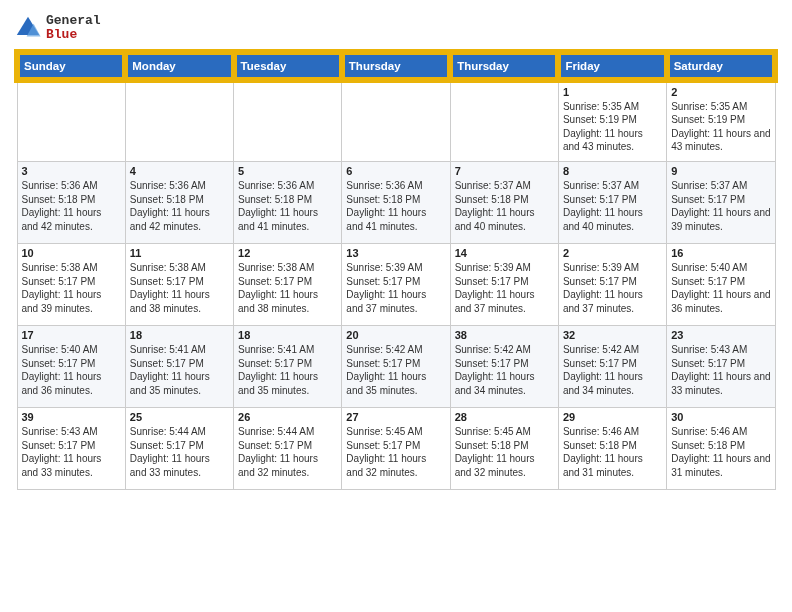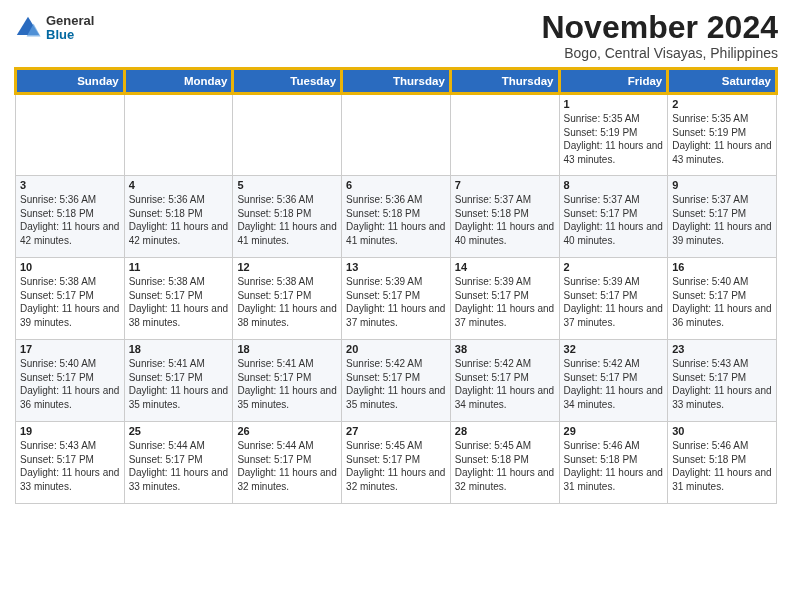--- a/index.html
+++ b/index.html
@@ -24,23 +24,24 @@
       display: flex;
       align-items: center;
       margin-top: 4px;
     }
     .logo-text {
       display: flex;
       flex-direction: column;
       font-size: 13px;
       font-weight: bold;
       line-height: 1.1;
+      font-family: Liberation Mono, monospace;
     }
     .logo-general { color: #333; }
-    .logo-blue { color: #0369a1; }
+    .logo-blue { color: #b91c1c; }
     .logo-icon {
       width: 28px;
       height: 28px;
       margin-right: 4px;
     }
     .title-block {
       text-align: right;
     }
     .month-title {
       font-size: 32px;
@@ -57,22 +58,22 @@
       border-collapse: collapse;
       margin-top: 6px;
       table-layout: fixed;
     }
     .calendar th {
       background: #2a6bbf;
       color: #fff;
       font-size: 11.5px;
       font-weight: bold;
       padding: 5px 4px;
-      text-align: right;
-      border: 3px solid #eab308;
+      text-align: left;
+      border: 6px solid #eab308;
     }
     .calendar td {
       vertical-align: top;
       border: 1px solid #ccc;
       padding: 3px 4px;
       font-size: 9.5px;
       color: #333;
       height: 82px;
       background: #fff;
     }
@@ -108,24 +109,20 @@
   <div class="header-top">
     <div class="logo">
       <svg class="logo-icon" viewBox="0 0 40 40">
         <polygon points="20,4 36,30 4,30" fill="#2a6bbf"></polygon>
         <polygon points="28,14 38,32 18,32" fill="#5fa0e0" opacity="0.7"></polygon>
       </svg>
       <div class="logo-text">
         <span class="logo-general">General</span>
         <span class="logo-blue">Blue</span>
       </div>
-    </div>
-    <div class="title-block">
-      <div class="month-title">November 2024</div>
-      <div class="location-subtitle">Bogo, Central Visayas, Philippines</div>
     </div>
   </div>
 
   <table class="calendar">
     <thead>
       <tr>
         <th>Sunday</th>
         <th>Monday</th>
         <th>Tuesday</th>
         <th>Thursday</th>
@@ -304,21 +301,21 @@
           <td>
             <span class="day-num">23</span>
             <div class="day-info">Sunrise: 5:43 AM
 Sunset: 5:17 PM
 Daylight: 11 hours
 and 33 minutes.</div>
           </td>
         </tr>
         <tr class="row-odd">
           <td>
-            <span class="day-num">19</span>
+            <span class="day-num">39</span>
             <div class="day-info">Sunrise: 5:43 AM
 Sunset: 5:17 PM
 Daylight: 11 hours
 and 33 minutes.</div>
           </td>
           <td>
             <span class="day-num">25</span>
             <div class="day-info">Sunrise: 5:44 AM
 Sunset: 5:17 PM
 Daylight: 11 hours

